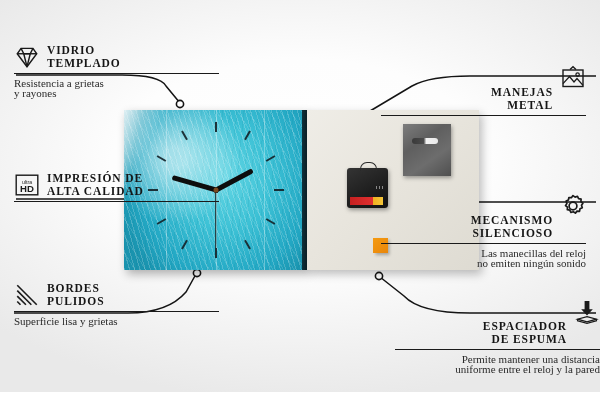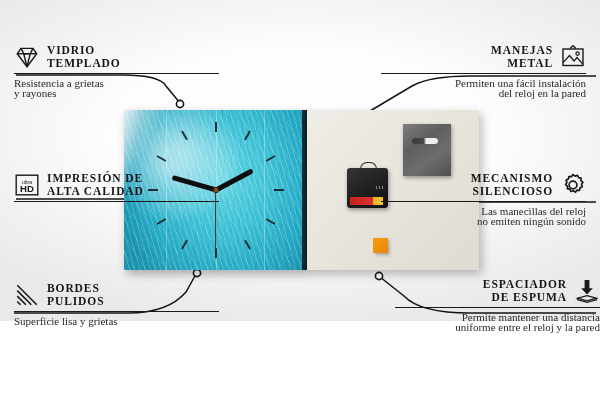--- a/index.html
+++ b/index.html
@@ -2,39 +2,39 @@
 <html><head>
 <meta charset="utf-8">
 <style>
   html,body{margin:0;padding:0;}
   body{
     width:600px;height:400px;overflow:hidden;
     font-family:"Liberation Serif", serif;
     background:#ffffff;
   }
   #stage{
-    position:relative;width:600px;height:321px;
+    position:relative;width:600px;height:392px;
     background:
       radial-gradient(ellipse 70% 60% at 50% 42%, #ffffff 0%, #fdfdfd 45%, #f3f3f3 72%, #e9e9e9 100%);
   }
   
   .wires{position:absolute;left:0;top:0;width:600px;height:400px;}
   
   .feat{position:absolute;width:205px;}
   .feat .head{display:flex;align-items:center;gap:7px;}
   .feat.left .head{justify-content:flex-start;}
   .feat.right .head{justify-content:flex-end;}
   .ttl{
     font-family:"Liberation Serif", serif;
     font-size:11.5px;line-height:13px;font-weight:700;
     letter-spacing:.9px;color:#161616;text-transform:uppercase;
     white-space:pre-line;
   }
   .feat.left .ttl{text-align:left;}
-  .feat.right .ttl{text-align:right;}
+  .feat.right .ttl{text-align:right;margin-top:42px;}
   .rule{height:1px;background:#1a1a1a;margin:3px 0 4px 0;width:100%;}
   .desc{
     font-family:"Liberation Serif", serif;
     font-size:11px;line-height:10.4px;color:#2a2a2a;white-space:pre-line;
   }
   .feat.left .desc{text-align:left;}
   .feat.right .desc{text-align:right;}
   .ico{width:26px;height:26px;flex:0 0 26px;display:block;}
   .ico svg{display:block;width:26px;height:26px;}
   
@@ -233,22 +233,20 @@
       <span class="ico">
         <svg viewBox="0 0 26 26" stroke="#1a1a1a" stroke-width="1.4" fill="none">
           <path d="M10 4.6 L13 1.8 L16 4.6"></path>
           <rect x="3" y="5" width="20" height="16.5"></rect>
           <path d="M3 18.6 L9.5 11.5 L14 17 L17 13.6 L23 20.4" stroke-width="1.3"></path>
           <circle cx="17.6" cy="9.6" r="1.7" stroke-width="1.2"></circle>
         </svg>
       </span>
     </div>
     <div class="rule"></div>
-    <div class="desc">Permiten una fácil instalación
-del reloj en la pared</div>
   </div>
 
   <div class="feat right" id="f-mech">
     <div class="head">
       <span class="ttl">MECANISMO
 SILENCIOSO</span>
       <span class="ico">
         <svg viewBox="0 0 26 26" stroke="#1a1a1a" stroke-width="1.7" fill="none" stroke-linejoin="round">
           <path d="M13 2.6 l2.1 1.5 2.4 -.8 1.1 2.3 2.5 .5 -.2 2.5 2 1.6 -1.4 2.1 .8 2.4 -2.3 1.1 -.5 2.5 -2.5 -.2 -1.6 2 -2.1 -1.4 -2.4 .8 -1.1 -2.3 -2.5 -.5 .2 -2.5 -2 -1.6 1.4 -2.1 -.8 -2.4 2.3 -1.1 .5 -2.5 2.5 .2 z"></path>
           <circle cx="13" cy="13" r="3.9"></circle>

